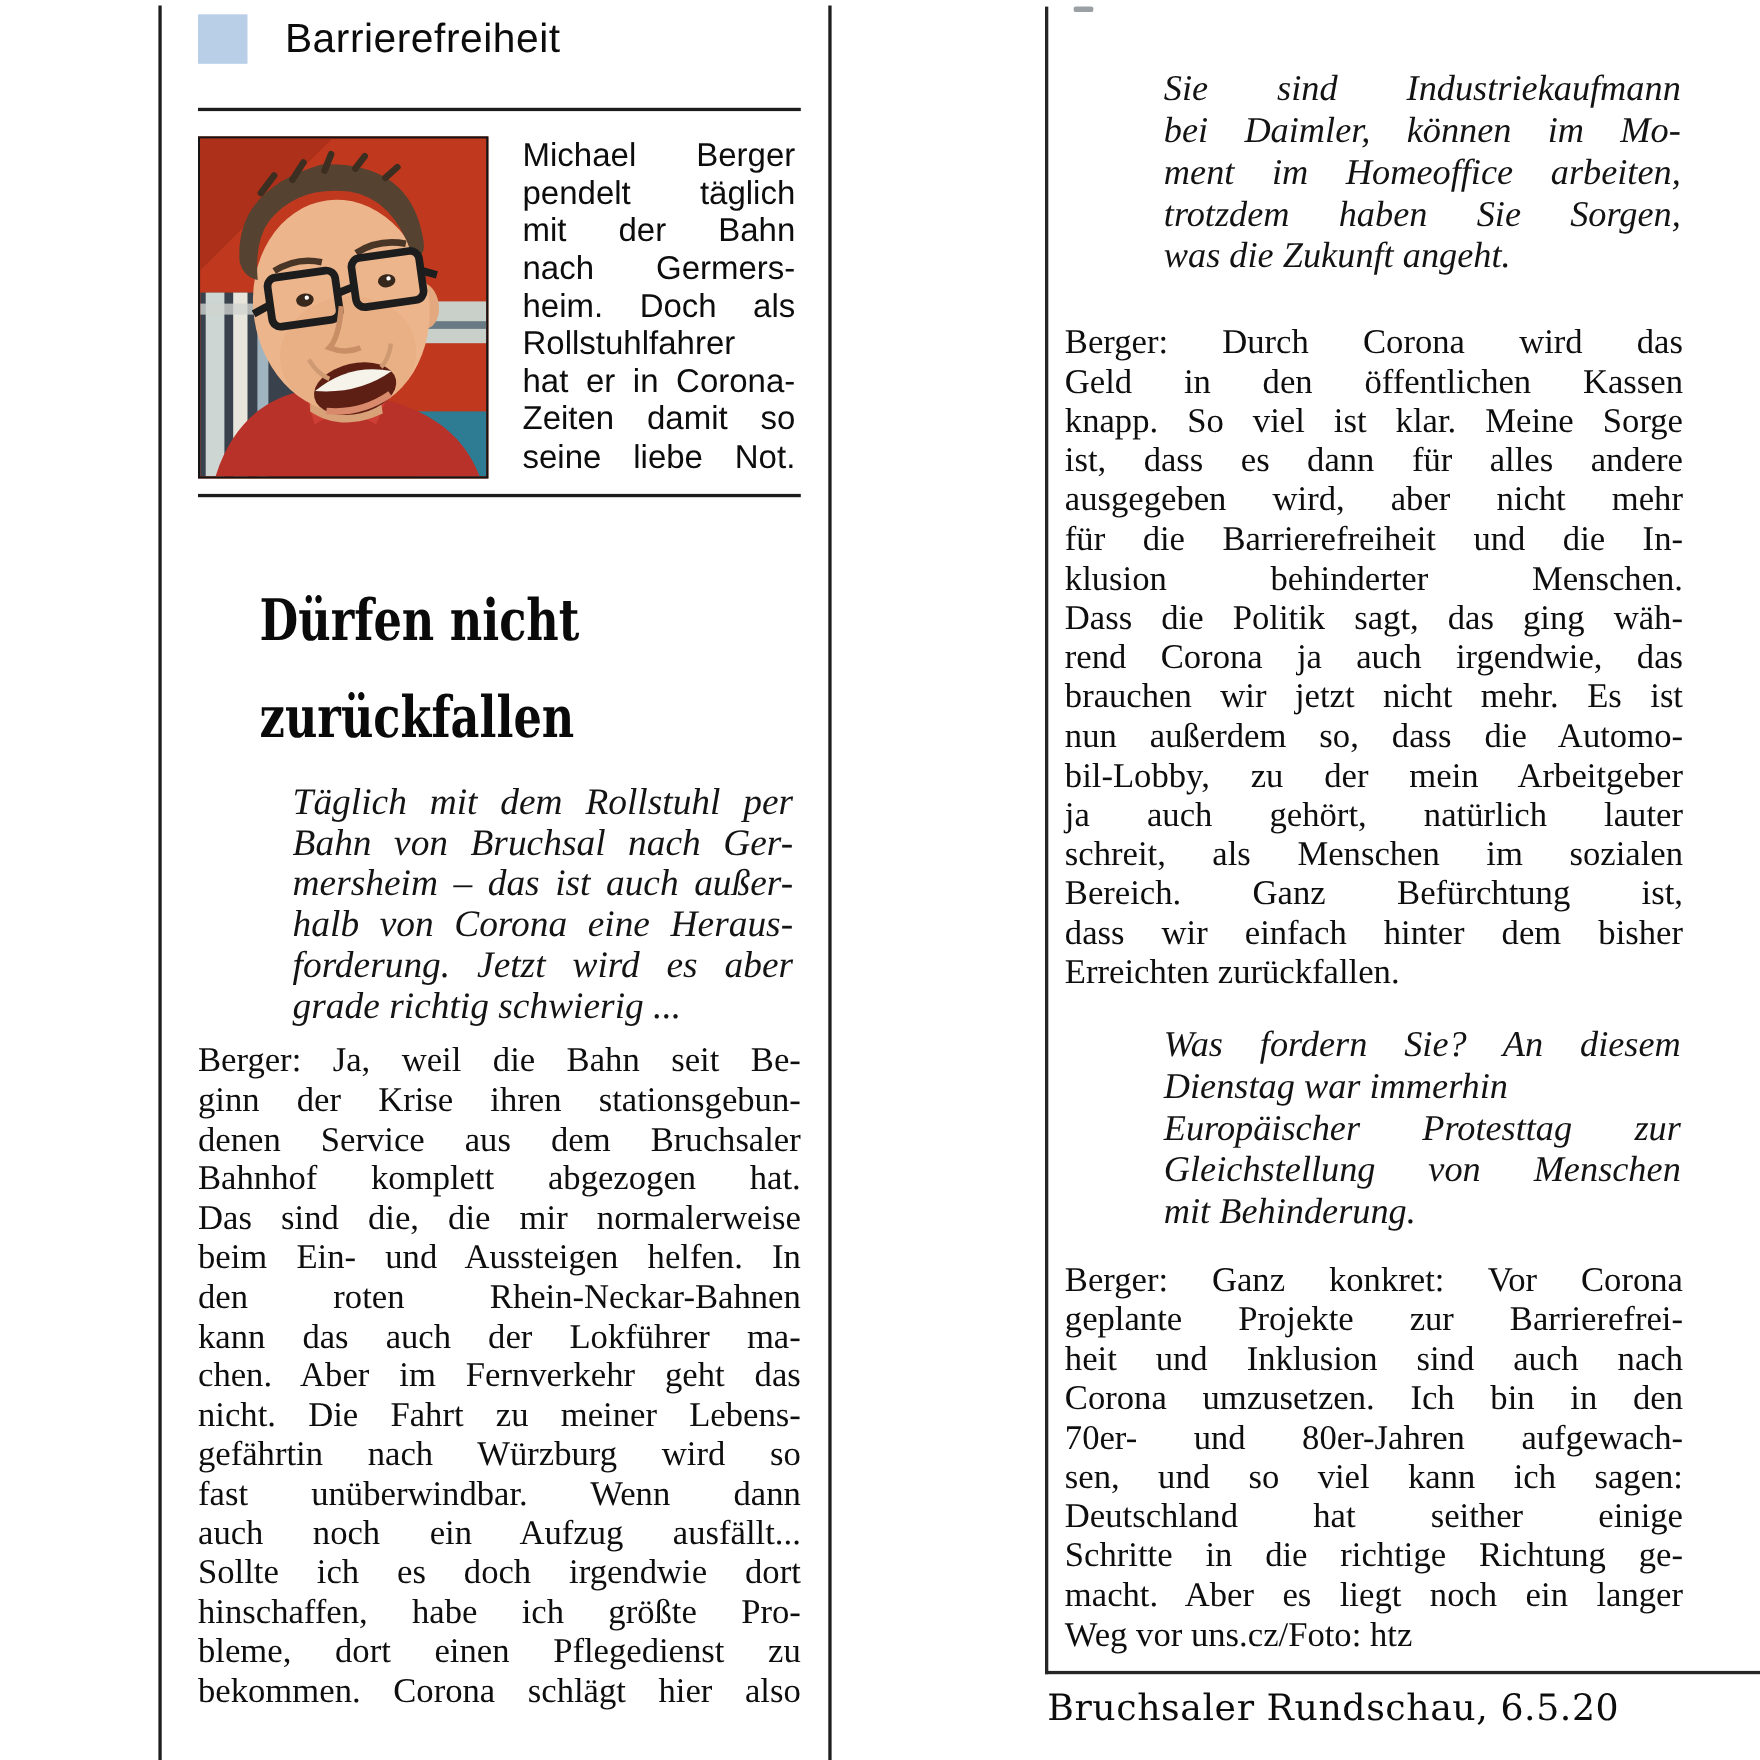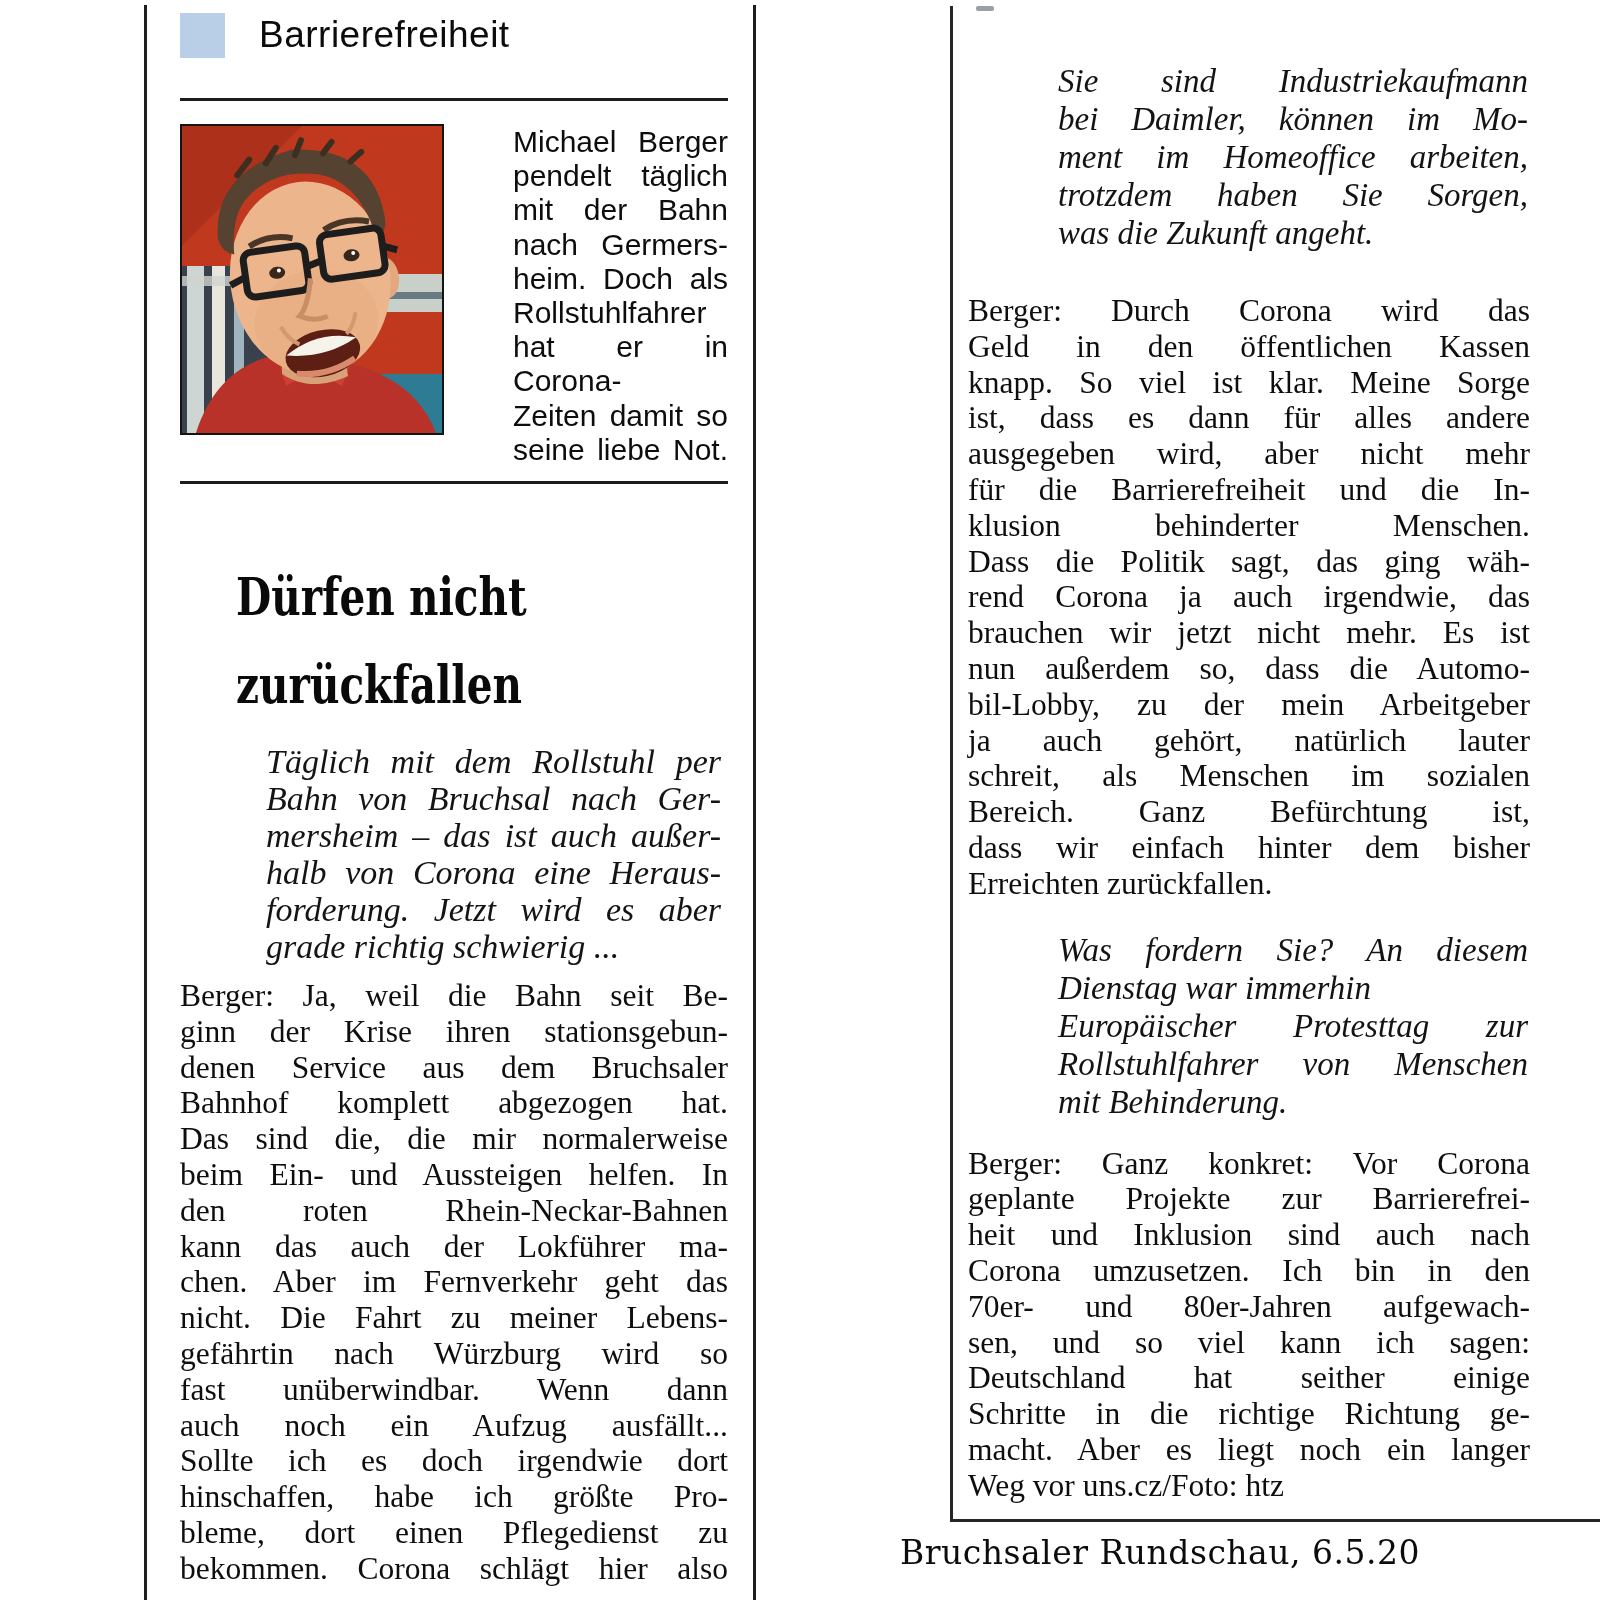--- a/index.html
+++ b/index.html
@@ -12,21 +12,21 @@
 
   
   .left-col{position:absolute;left:180px;top:0;width:548px;}
   .section-header{margin-top:12px;display:flex;align-items:center;height:46px;}
   .sq{width:45px;height:45px;background:#b9cfe8;display:inline-block;flex:0 0 auto;}
   .section-label{font-family:"Liberation Sans",sans-serif;font-size:37px;font-weight:400;
                  color:#0c0c0c;margin:0 0 0 34px;letter-spacing:.5px;}
   .hrule{border-top:3px solid #1c1c1c;height:0;}
   .r1{margin-top:40px;}
   .r2{margin-top:14px;}
-  .photo-row{margin-top:23px;display:flex;gap:38px;}
+  .photo-row{margin-top:23px;display:flex;}
   .photo{width:260px;height:307px;border:2px solid #141414;flex:0 0 auto;background:#c0391f;}
   .photo svg{display:block;width:100%;height:100%;}
   .caption{margin-left:31px;width:248px;font-family:"Liberation Sans",sans-serif;
            font-size:30px;line-height:34.2px;padding-top:1px;color:#0d0d0d;}
   .headline{margin:69px 0 0 56px;font-family:"DejaVu Serif",serif;font-weight:700;
             font-size:52px;line-height:88px;color:#0a0a0a;}
   .headline .ln{display:inline-block;transform:scaleX(.78);transform-origin:left;white-space:nowrap;}
   .headline .ln+.ln{display:block;}
   .intro{margin:14px 0 0 86px;width:455px;font-style:italic;font-size:34px;line-height:37px;color:#141414;}
   .body-text{margin-top:13px;width:548px;font-size:31.5px;line-height:35.8px;color:#0e0e0e;}
@@ -35,21 +35,21 @@
   .box{position:absolute;left:950px;top:6px;width:610px;height:1513px;
        border-left:3px solid #262626;border-right:3px solid #262626;border-bottom:3px solid #262626;
        padding:0 33px 0 15px;box-sizing:content-box;}
   .box .q{margin-left:90px;width:470px;font-style:italic;font-size:33px;line-height:38px;color:#131313;}
   .box .a{width:562px;font-size:31.5px;line-height:35.8px;color:#0e0e0e;}
   .q1{padding-top:56px;}
   .a1{margin-top:41px;}
   .q2{margin-top:29px;}
   .a2{margin-top:25px;}
 
-  .source{position:absolute;left:900px;top:1533px;font-family:"DejaVu Serif",serif;
+  .source{position:absolute;left:952px;top:1533px;font-family:"DejaVu Serif",serif;
           font-size:33px;color:#0c0c0c;letter-spacing:.5px;}
 
   
   .ln{white-space:nowrap;}
   .jz{text-align:justify;text-align-last:justify;white-space:normal;}
   .split{display:flex;justify-content:flex-start;white-space:nowrap;}
 </style>
 </head>
 <body>
 
@@ -196,21 +196,21 @@
         <div class="ln jz">ja auch gehört, natürlich lauter</div>
         <div class="ln jz">schreit, als Menschen im sozialen</div>
         <div class="ln jz">Bereich. Ganz Befürchtung ist,</div>
         <div class="ln jz">dass wir einfach hinter dem bisher</div>
         <div class="ln">Erreichten zurückfallen.</div>
       </div>
     <div class="q q2">
         <div class="ln jz">Was fordern Sie? An diesem</div>
         <div class="ln">Dienstag war immerhin</div>
         <div class="ln jz">Europäischer Protesttag zur</div>
-        <div class="ln jz">Rollstuhlfahrer von Menschen</div>
+        <div class="ln jz">Gleichstellung von Menschen</div>
         <div class="ln">mit Behinderung.</div>
       </div>
     <div class="a a2">
         <div class="ln jz">Berger: Ganz konkret: Vor Corona</div>
         <div class="ln jz">geplante Projekte zur Barrierefrei-</div>
         <div class="ln jz">heit und Inklusion sind auch nach</div>
         <div class="ln jz">Corona umzusetzen. Ich bin in den</div>
         <div class="ln jz">70er- und 80er-Jahren aufgewach-</div>
         <div class="ln jz">sen, und so viel kann ich sagen:</div>
         <div class="ln jz">Deutschland hat seither einige</div>

